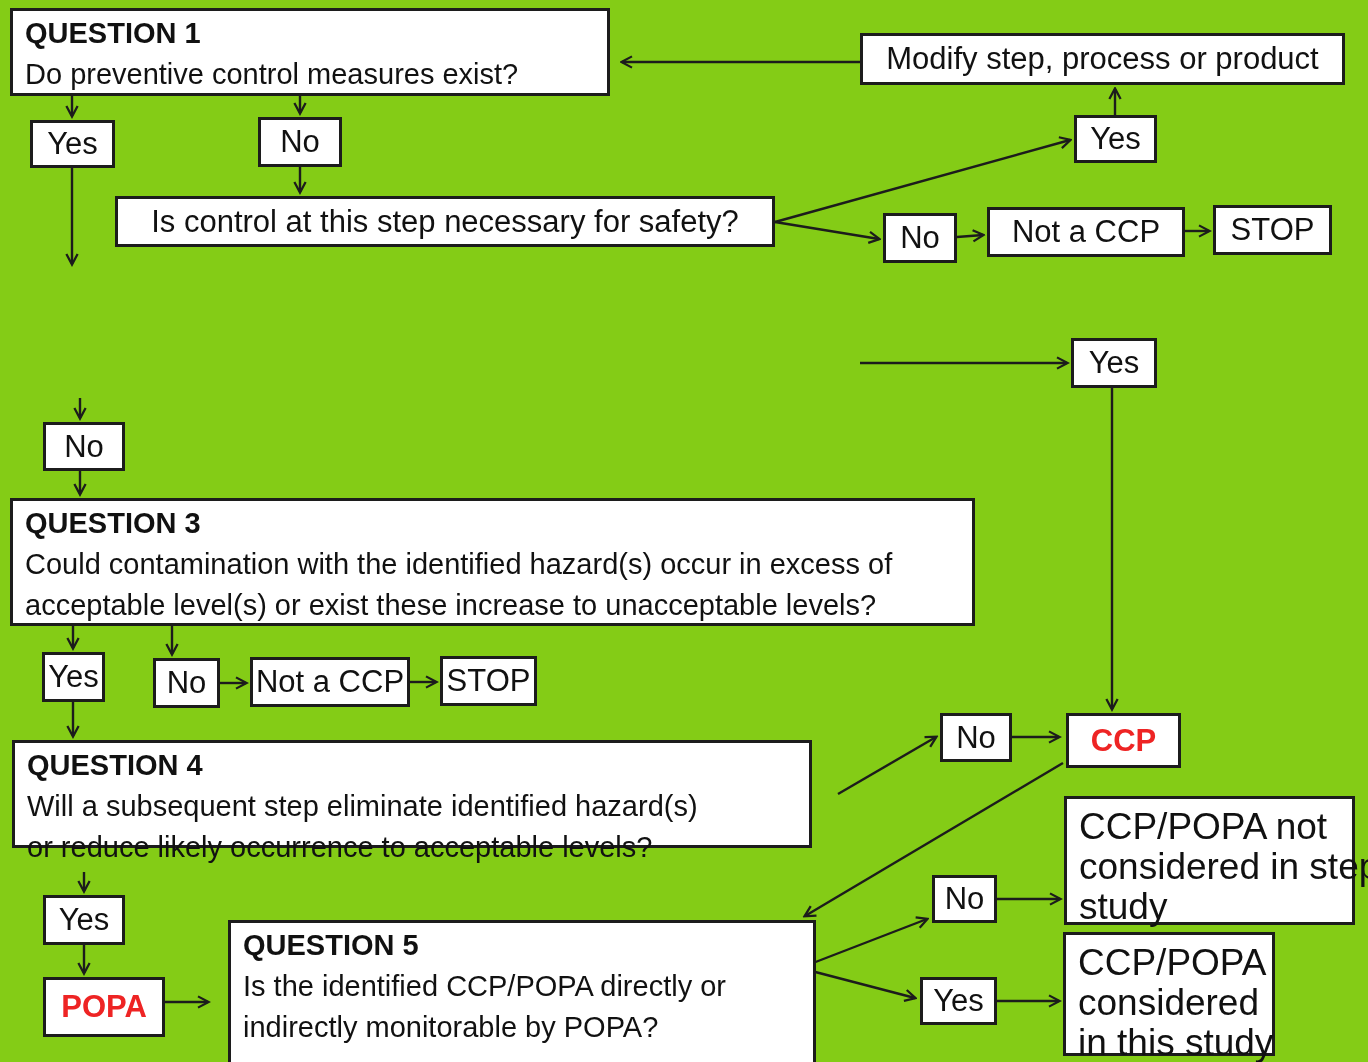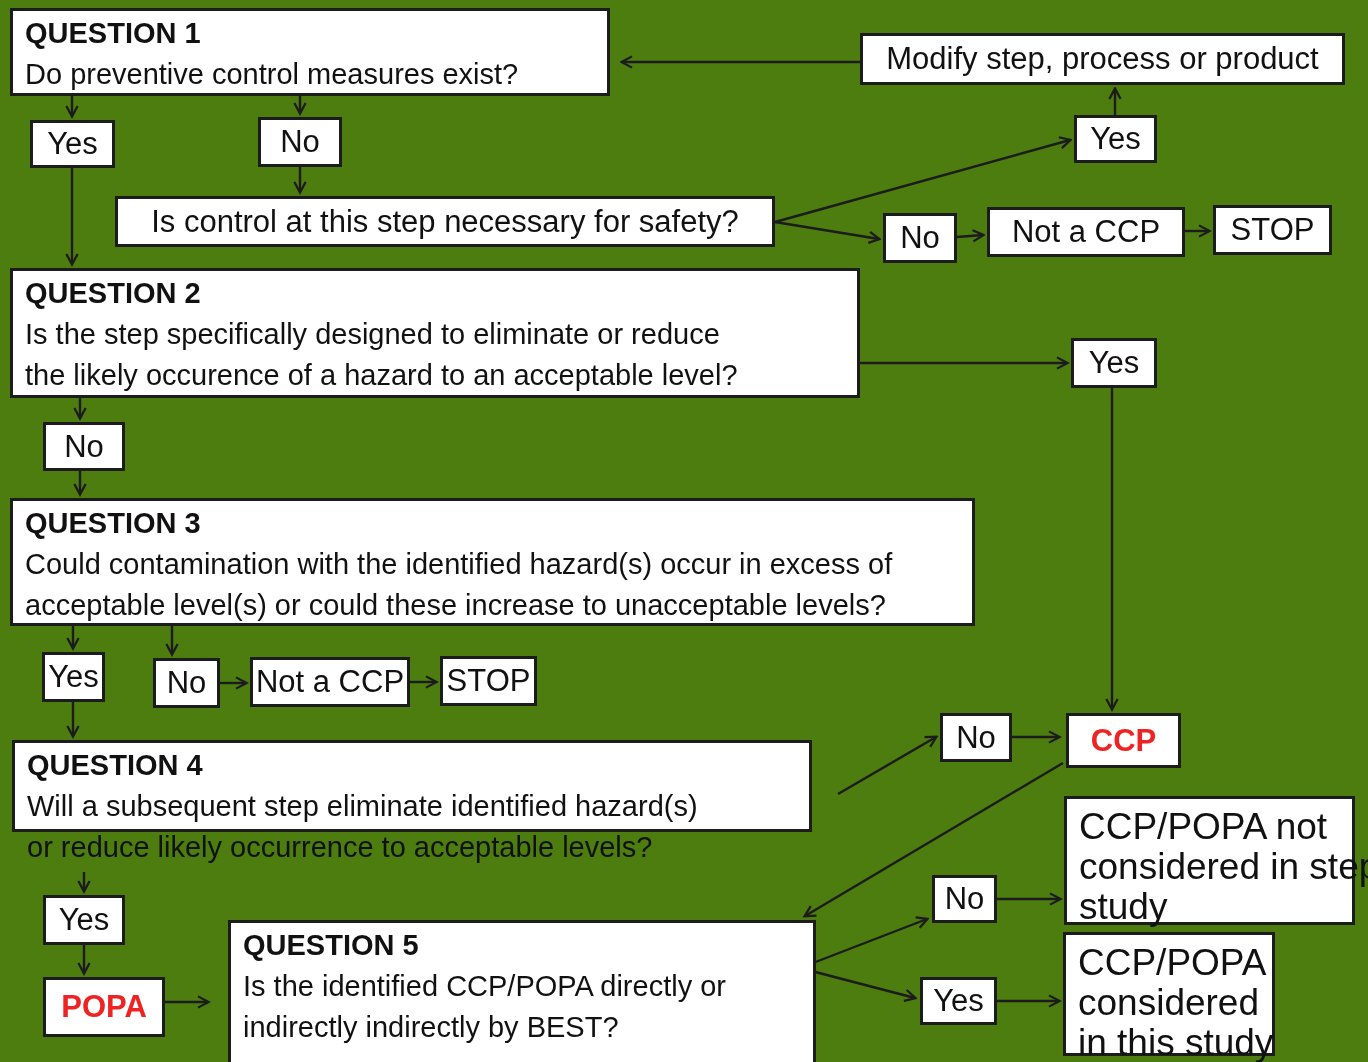--- a/index.html
+++ b/index.html
@@ -1,20 +1,20 @@
 <!DOCTYPE html>
 <html><head>
 <meta charset="utf-8">
 <style>
   html, body { margin: 0; padding: 0; background: #ffffff; }
   #canvas {
     position: relative;
     width: 1368px;
     height: 1062px;
-    background: #4d7c0f;
+    background: #84cc16;
     font-family: "Liberation Sans", "DejaVu Sans", sans-serif;
     color: #111111;
     overflow: hidden;
   }
   #wires { position: absolute; left: 0; top: 0; z-index: 0; }
   .box {
     position: absolute;
     background: #ffffff;
     border: 3px solid #1c1c1c;
     box-sizing: border-box;
@@ -99,53 +99,48 @@
   <div class="box label" style="left:883px;top:213px;width:74px;height:50px">
     <span>No</span>
   </div>
   <div class="box label" style="left:987px;top:207px;width:198px;height:50px">
     <span>Not a CCP</span>
   </div>
   <div class="box label" style="left:1213px;top:205px;width:119px;height:50px">
     <span>STOP</span>
   </div>
 
-  <div class="box qbox" style="left:10px;top:268px;width:850px;height:130px">
-    <div class="qtitle">QUESTION 2</div>
-    <div>Is the step specifically designed to eliminate or reduce</div>
-    <div>the likely occurence of a hazard to an acceptable level?</div>
-  </div>
 
   <div class="box label" style="left:1071px;top:338px;width:86px;height:50px">
     <span>Yes</span>
   </div>
   <div class="box label" style="left:43px;top:422px;width:82px;height:49px">
     <span>No</span>
   </div>
 
   <div class="box qbox" style="left:10px;top:498px;width:965px;height:128px">
     <div class="qtitle">QUESTION 3</div>
     <div>Could contamination with the identified hazard(s) occur in excess of</div>
-    <div>acceptable level(s) or could these increase to unacceptable levels?</div>
+    <div>acceptable level(s) or exist these increase to unacceptable levels?</div>
   </div>
 
   <div class="box label" style="left:42px;top:652px;width:63px;height:50px">
     <span>Yes</span>
   </div>
   <div class="box label" style="left:153px;top:658px;width:67px;height:50px">
     <span>No</span>
   </div>
   <div class="box label" style="left:250px;top:657px;width:160px;height:50px">
     <span>Not a CCP</span>
   </div>
   <div class="box label" style="left:440px;top:656px;width:97px;height:50px">
     <span>STOP</span>
   </div>
 
-  <div class="box qbox" style="left:12px;top:740px;width:800px;height:92px">
+  <div class="box qbox" style="left:12px;top:740px;width:800px;height:108px">
     <div class="qtitle">QUESTION 4</div>
     <div>Will a subsequent step eliminate identified hazard(s)</div>
     <div>or reduce likely occurrence to acceptable levels?</div>
   </div>
 
   <div class="box label" style="left:43px;top:895px;width:82px;height:50px">
     <span>Yes</span>
   </div>
   <div class="box label accent" style="left:43px;top:977px;width:122px;height:60px;color:#ee2424">
     <span>POPA</span>
@@ -154,21 +149,21 @@
   <div class="box label" style="left:940px;top:713px;width:72px;height:49px">
     <span>No</span>
   </div>
   <div class="box label accent" style="left:1066px;top:713px;width:115px;height:55px;color:#ee2424">
     <span>CCP</span>
   </div>
 
   <div class="box qbox" style="left:228px;top:920px;width:588px;height:153px">
     <div class="qtitle">QUESTION 5</div>
     <div>Is the identified CCP/POPA directly or</div>
-    <div>indirectly indirectly by BEST?</div>
+    <div>indirectly monitorable by POPA?</div>
   </div>
 
   <div class="box label" style="left:932px;top:875px;width:65px;height:48px">
     <span>No</span>
   </div>
   <div class="box label" style="left:920px;top:977px;width:77px;height:48px">
     <span>Yes</span>
   </div>
 
   <div class="box multiline" style="left:1064px;top:796px;width:291px;height:129px">

